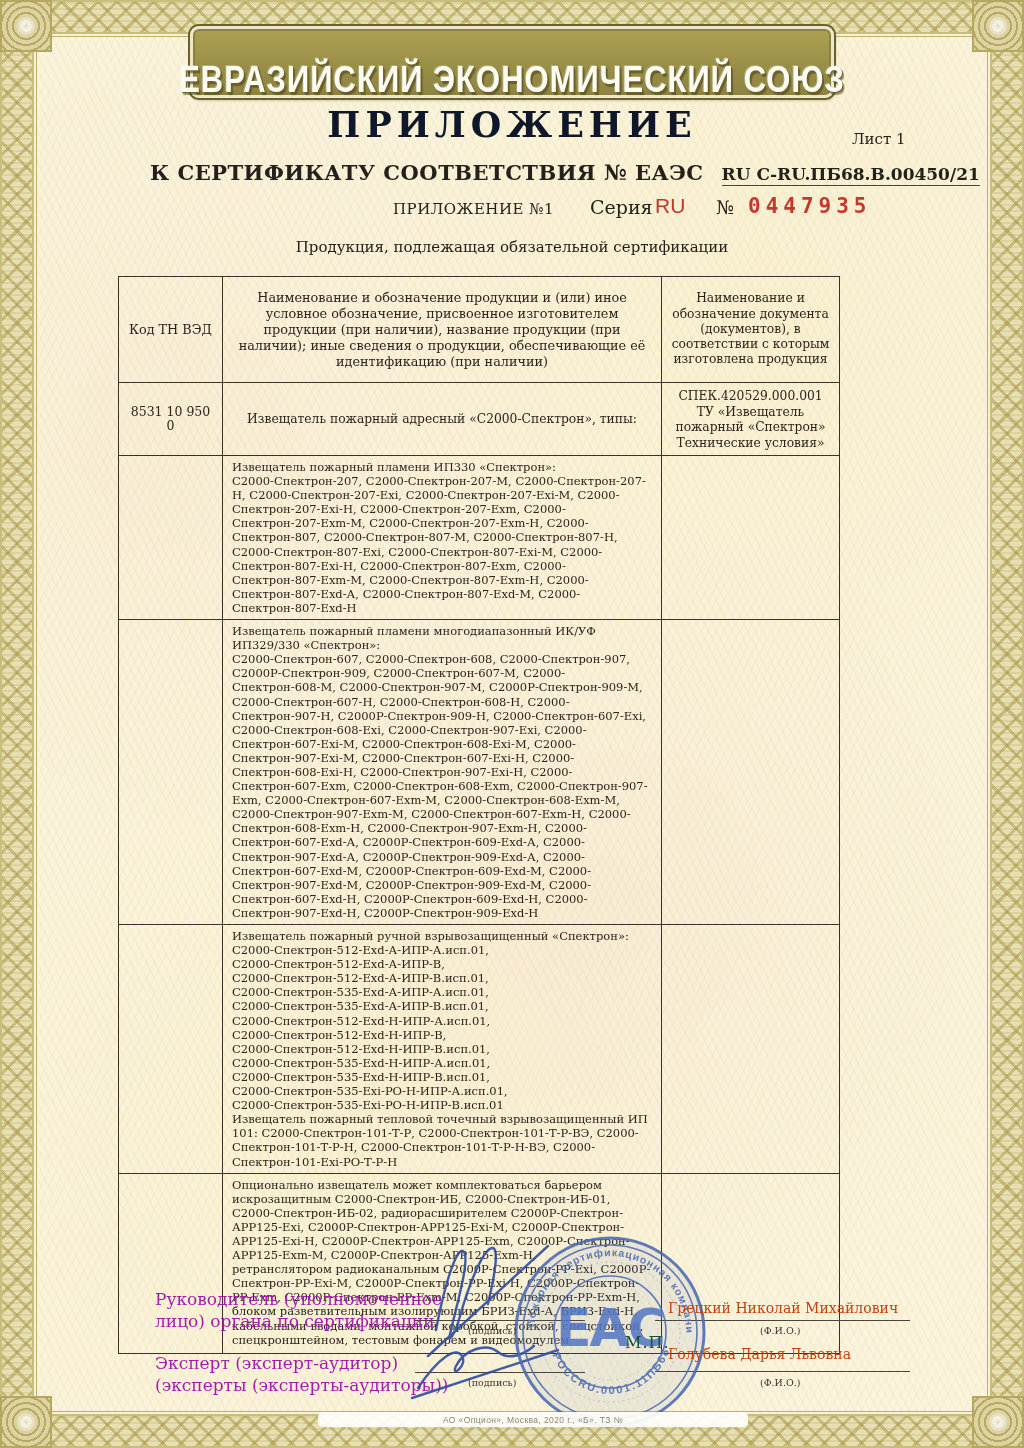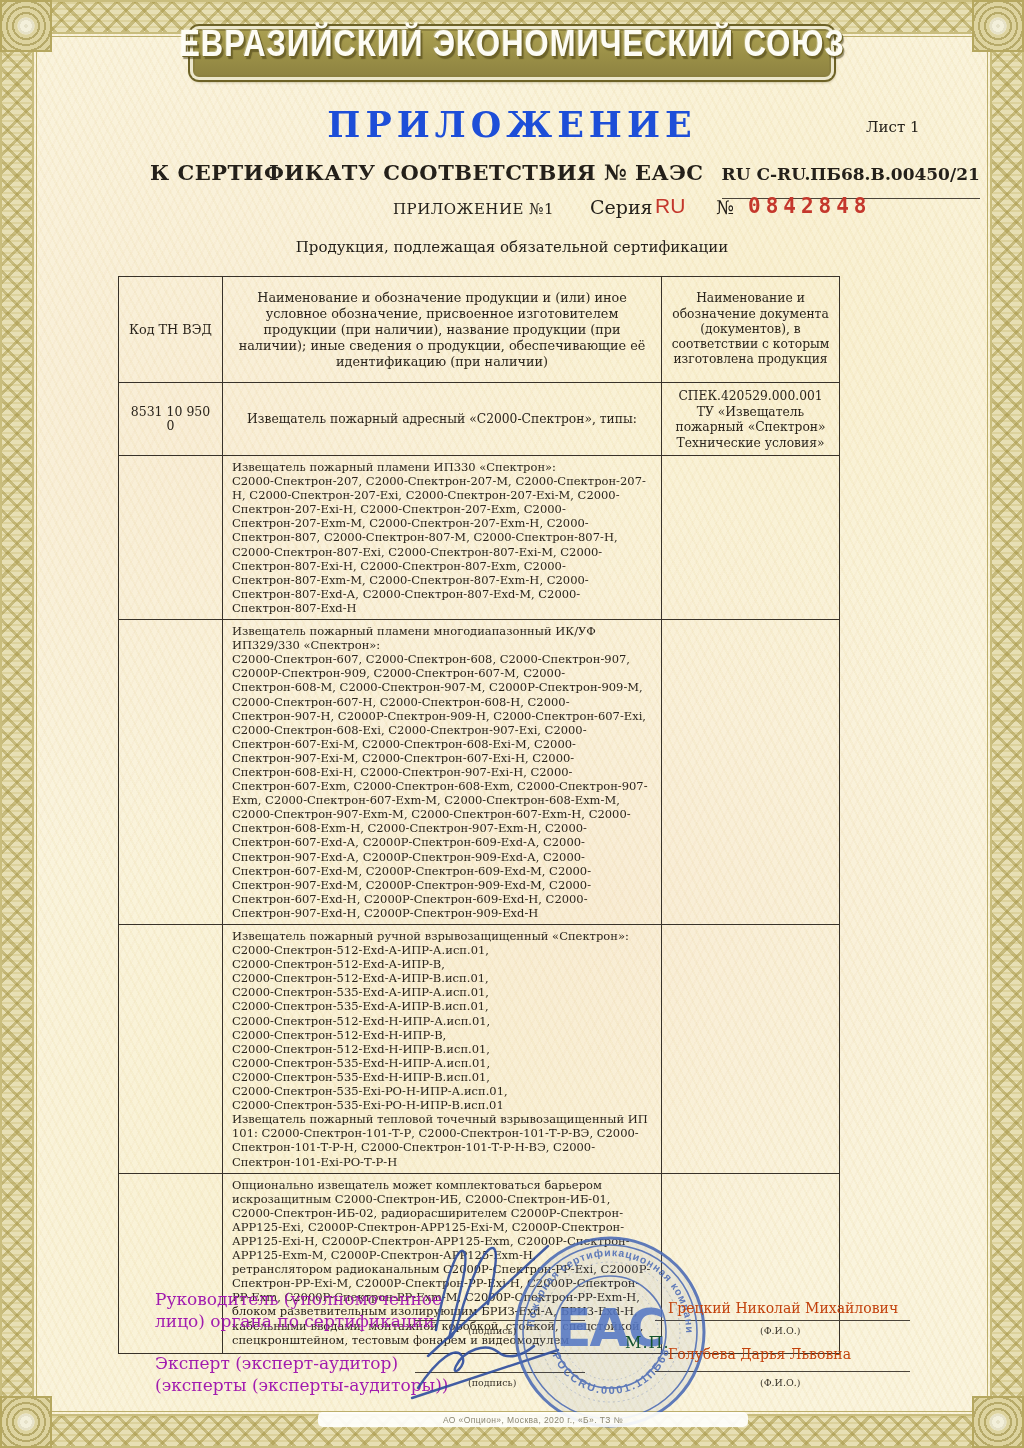--- a/index.html
+++ b/index.html
@@ -35,40 +35,40 @@
     border:1px solid #bcae6b; z-index:1; pointer-events:none; }
   .corner { position:absolute; width:52px; height:52px; z-index:2;
     background:
       radial-gradient(circle at 50% 50%, rgba(255,255,250,.65) 0 8px, transparent 9px),
       repeating-radial-gradient(circle at 50% 50%, rgba(150,135,60,.55) 0 2px, transparent 2px 6px),
       #ddd39f;
     box-shadow: inset 0 0 0 2px #b5a75f; }
   .corner.tl{left:0;top:0}.corner.tr{left:972px;top:0}.corner.bl{left:0;top:1396px}.corner.br{left:972px;top:1396px}
 
   
-  .banner { position:absolute; left:190px; top:26px; width:644px; height:54px; z-index:5;
+  .banner { position:absolute; left:190px; top:26px; width:644px; height:72px; z-index:5;
     background:linear-gradient(180deg,#ada253 0%, #9a8f47 55%, #8c8140 100%);
     border-radius:9px;
     box-shadow: 0 0 0 2px #6d6226, inset 0 0 0 3px #ede8cd, inset 0 0 0 5px #8c8140, 1px 2px 3px rgba(90,80,30,.5);
-    display:flex; align-items:flex-start; justify-content:center; }
+    display:flex; align-items:flex-end; justify-content:center; }
   .banner span {
     font-family:"Liberation Sans","DejaVu Sans",sans-serif;
     font-weight:bold; font-size:31px; letter-spacing:1px; color:#fdfcf4;
     transform:scaleY(1.22); white-space:nowrap;
     text-shadow: 1px 1px 0 #6d6226, 2px 2px 1px rgba(70,60,20,.55), -1px -1px 0 rgba(255,255,255,.25); }
 
   
   .page-title { position:absolute; left:0; top:104px; width:1024px; text-align:center; z-index:4;
-    font-size:35px; font-weight:bold; letter-spacing:5px; color:#1d4ed8; }
-  .sheet { position:absolute; left:852px; top:118px; font-size:15px; z-index:4;margin-left:14px; }
+    font-size:35px; font-weight:bold; letter-spacing:5px; color:#0f172a; }
+  .sheet { position:absolute; left:852px; top:130px; font-size:15px; z-index:4; }
   .cert-line { position:absolute; left:150px; top:160px; width:780px; z-index:4;
     display:flex; align-items:baseline; gap:18px; }
   .cert-line .lbl { font-size:21px; font-weight:bold; letter-spacing:.5px; white-space:nowrap; }
   .cert-line .num { font-size:17px; font-weight:bold; white-space:nowrap; flex:1; text-align:center;
-    border-bottom:1.5px solid #4a443a; padding-bottom:14px; }
+    border-bottom:1.5px solid #4a443a; padding-bottom:1px; }
   .appendix-row { position:absolute; left:0; top:194px; width:1024px; height:30px; z-index:4; }
   .appendix-no { position:absolute; left:393px; top:6px; font-size:15px; letter-spacing:.5px; }
   .series-lbl { position:absolute; left:590px; top:2px; font-size:19px; }
   .series-val { position:absolute; left:655px; top:0; font-family:"Liberation Sans",sans-serif;
     font-weight:normal; font-size:21px; }
   .num-sign { position:absolute; left:716px; top:2px; font-size:19px; }
   .num-val { position:absolute; left:748px; top:0; font-family:"DejaVu Sans Mono","Liberation Mono",monospace;
     font-weight:bold; font-size:21px; letter-spacing:5px; }
   .subtitle { position:absolute; left:0; top:238px; width:1024px; text-align:center;
     font-size:15px; z-index:4; }
@@ -122,21 +122,21 @@
 <div class="cert-line">
   <span class="lbl">К СЕРТИФИКАТУ СООТВЕТСТВИЯ № ЕАЭС</span>
   <span class="num">RU С-RU.ПБ68.В.00450/21</span>
 </div>
 
 <div class="appendix-row">
   <span class="appendix-no">ПРИЛОЖЕНИЕ №1</span>
   <span class="series-lbl">Серия</span>
   <span class="series-val" style="color:#c4372c;">RU</span>
   <span class="num-sign">№</span>
-  <span class="num-val" style="color:#c4372c;">0842848</span>
+  <span class="num-val" style="color:#c4372c;">0447935</span>
 </div>
 
 <div class="subtitle">Продукция, подлежащая обязательной сертификации</div>
 
 <table class="products">
   <colgroup>
       <col class="c1">
       <col class="c2">
       <col class="c3">
     </colgroup>

